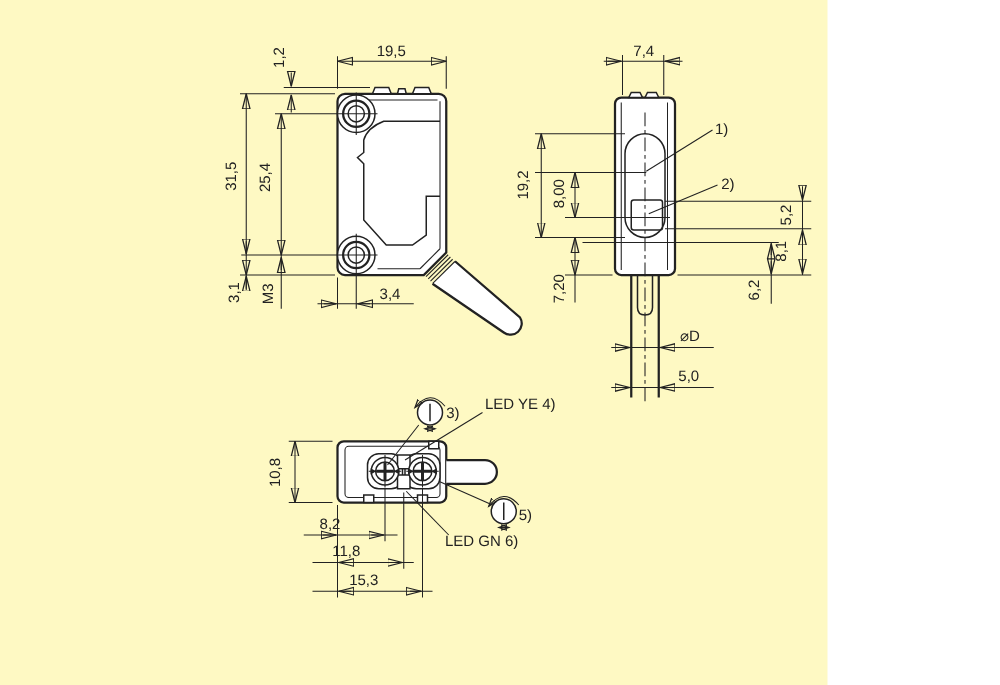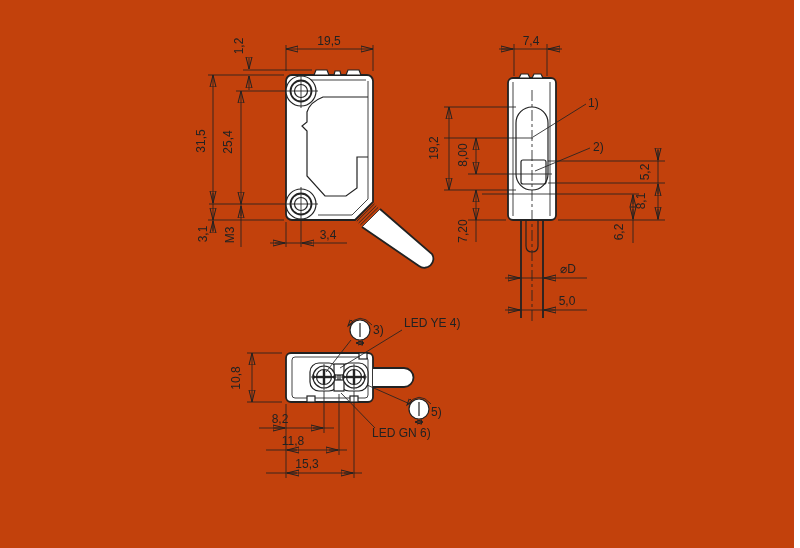--- a/index.html
+++ b/index.html
@@ -1,16 +1,16 @@
 <!DOCTYPE html>
 <html><head>
 <meta charset="utf-8">
 <style>
   html,body{margin:0;padding:0;background:#fff;}
-  .stage{width:778px;height:548px;background:#c2410c;position:relative;font-family:"Liberation Sans",sans-serif;padding-left:16px;}
+  .stage{width:662px;height:548px;background:#fef9c3;position:relative;font-family:"Liberation Sans",sans-serif;}
   svg line, svg path, svg rect, svg circle { stroke:#222; fill:none; stroke-linecap:butt; }
   .s-bold{stroke-width:1.8;}
   .s-med{stroke-width:1.2;}
   .s-thin{stroke-width:0.85;}
   .fw{fill:#fff;}
   .fk{fill:#222;stroke:none;}
   svg text{font:12px "Liberation Sans",sans-serif;fill:#222;stroke:none;}
   .dash{stroke-dasharray:11 3 3 3;}
 </style>
 </head>

